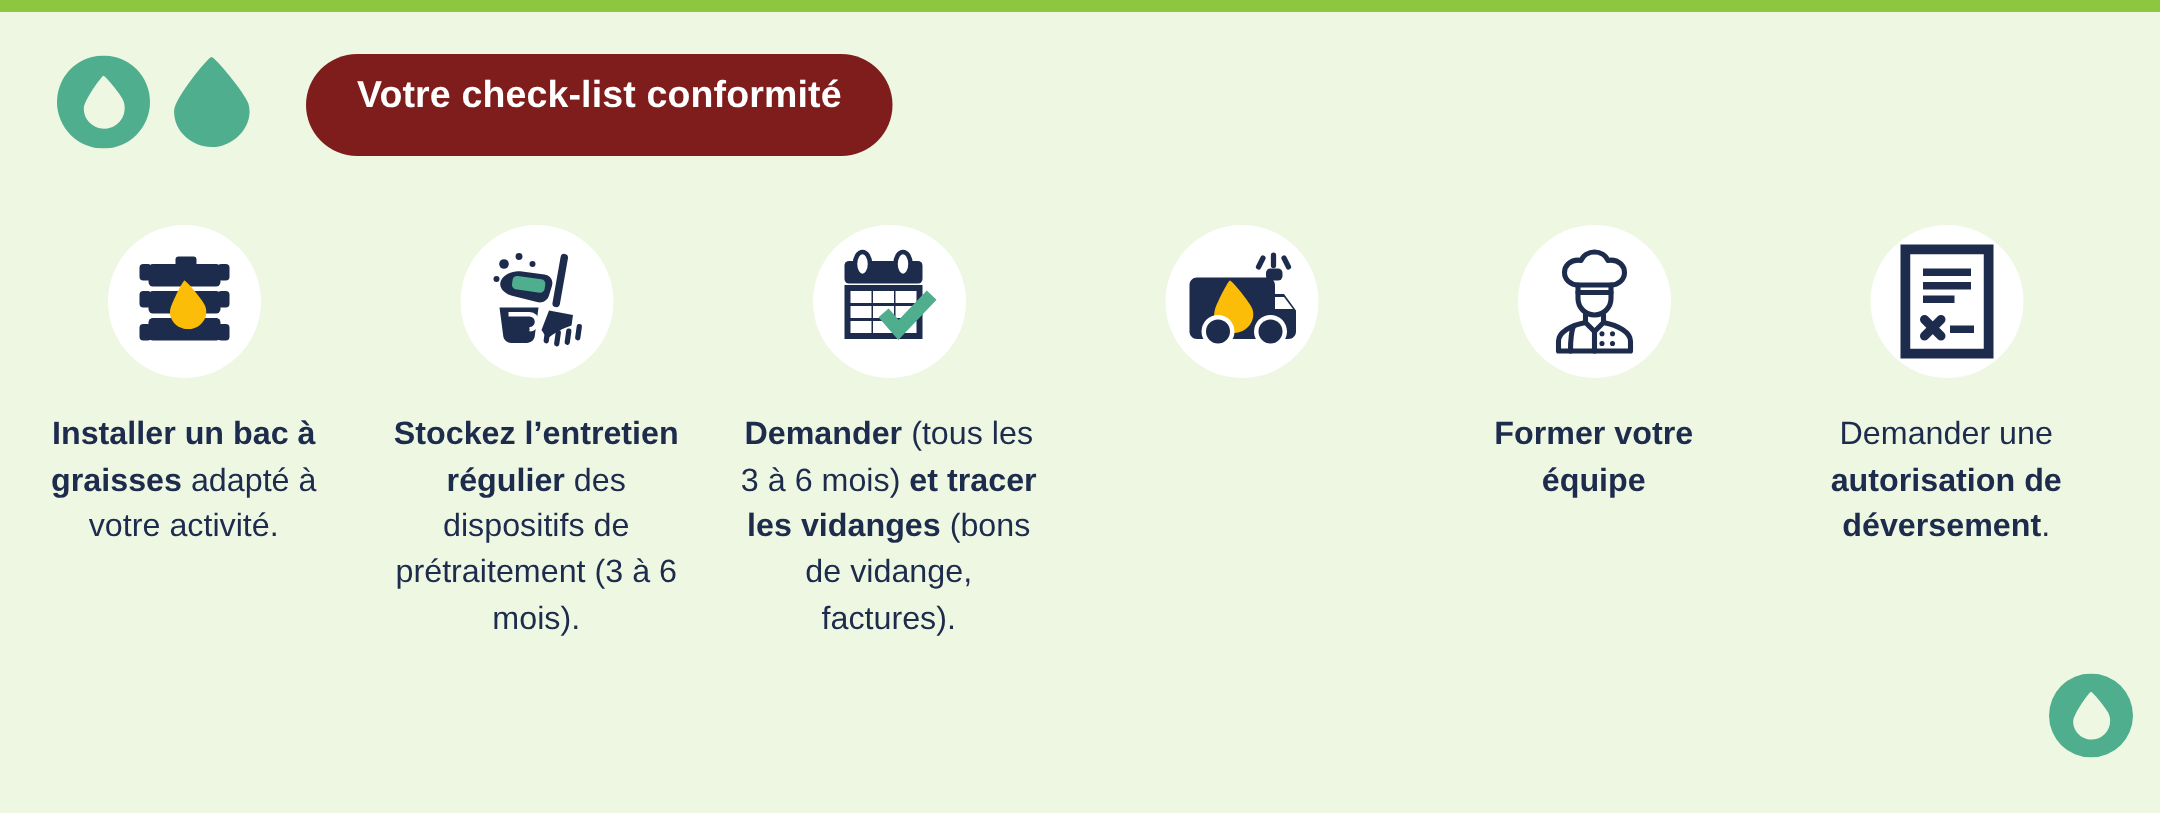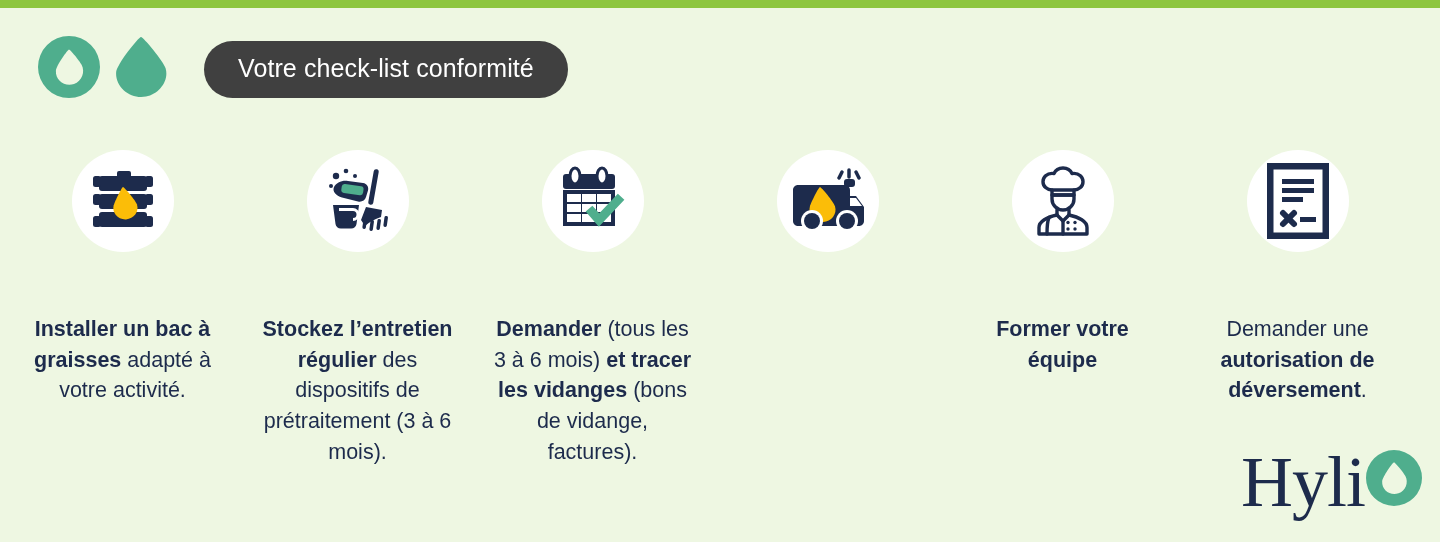--- a/index.html
+++ b/index.html
@@ -26,44 +26,43 @@
     position: absolute;
     top: 36px;
     left: 38px;
     display: flex;
     align-items: center;
     gap: 14px;
   }
   .drop-mark { display: block; }
   .badge {
     margin-left: 22px;
-    background: #404040;
+    background: #7f1d1d;
     color: #ffffff;
     border-radius: 34px;
-    padding: 15px 34px 17px 34px;
+    padding: 15px 34px 28px 34px;
     font-size: 25px;
-    font-weight: normal;
+    font-weight: bold;
     letter-spacing: .1px;
     line-height: 1;
     white-space: nowrap;
   }
   
   .steps {
     position: absolute;
     top: 150px;
     left: 5px;
     width: 1430px;
     display: flex;
   }
   .step {
     width: 235px;
     display: flex;
     flex-direction: column;
     align-items: center;
-    gap: 40px;
   }
   .icon-circle {
     width: 102px;
     height: 102px;
     border-radius: 50%;
     background: #ffffff;
     display: flex;
     align-items: center;
     justify-content: center;
     flex: none;
@@ -242,19 +241,18 @@
           <line x1="16" y1="50" x2="27" y2="61"></line>
           <line x1="27" y1="50" x2="16" y2="61"></line>
         </g>
       </svg>
     </div>
     <div class="step-text"><span>Demander une </span><b>autorisation de déversement</b><span>.</span></div>
   </div>
 </div>
 
 <div class="logo">
-  <span class="logo-word">Hyli</span>
   <span class="logo-o">
     <svg width="56" height="56" viewBox="0 0 62 62">
       <path fill="#4fae8d" fill-rule="evenodd" d="M31 0a31 31 0 1 0 0 62 31 31 0 0 0 0-62zm0 13.5c1.1 0 10.5 11.2 12.6 15.3 3.8 7.2.3 16.5-7.6 19.2-9.3 3.2-18.6-3.8-18.1-13.1.3-5.3 12-21.4 13.1-21.4z"></path>
     </svg>
   </span>
 </div>
 
 </body></html>

